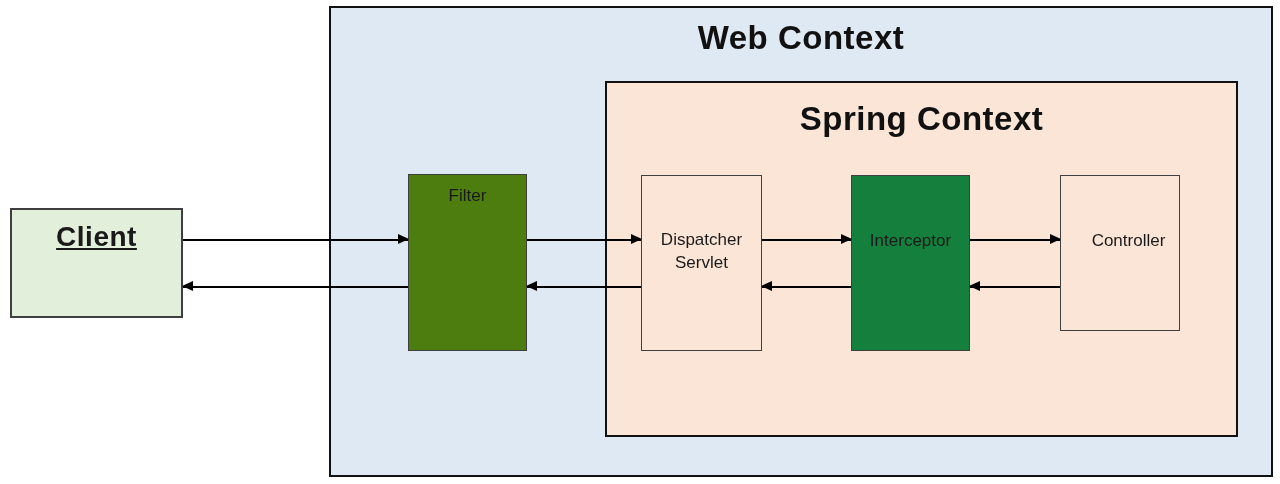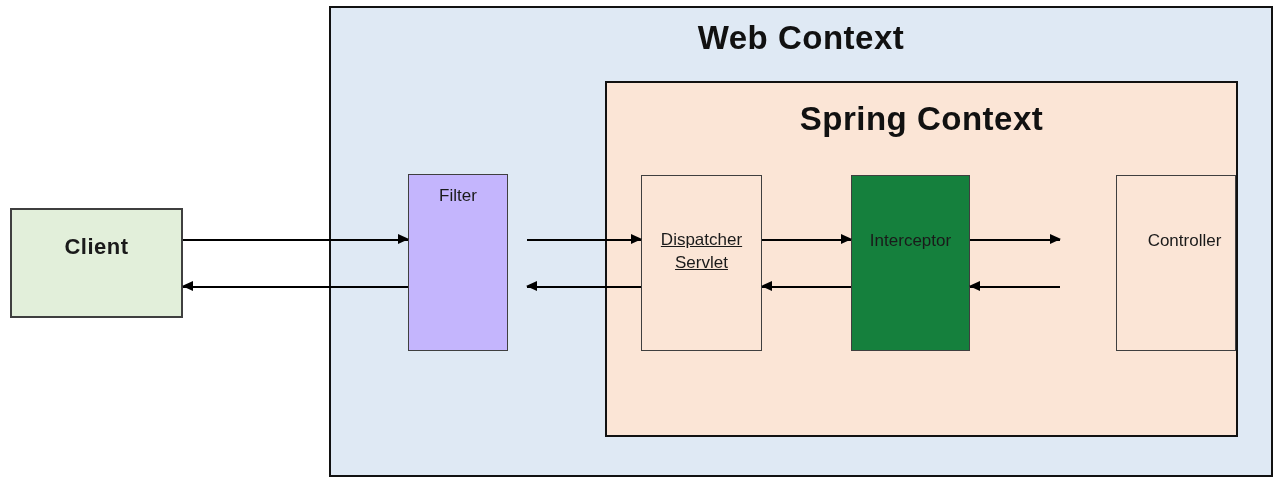--- a/index.html
+++ b/index.html
@@ -33,28 +33,28 @@
     font-size: 17px;
     line-height: 23px;
     color: #1a1a1a;
   }
   #web-context { left: 329px; top: 6px; width: 944px; height: 471px; background: #dfe9f4; }
   #web-context .container-title { padding-top: 11px; }
   #spring-context { left: 605px; top: 81px; width: 633px; height: 356px; background: #fbe5d6; }
   #spring-context .container-title { padding-top: 17px; }
 
   #client { left: 10px; top: 208px; width: 173px; height: 110px; background: #e2efda; }
-  #client .node-label { font-size: 22px; font-weight: bold; line-height: 32px; padding-top: 21px; letter-spacing: 0.5px; }
-  #filter { left: 408px; top: 174px; width: 100px; height: 177px; background: #c4b5fd; border-width: 1.5px; }
+  #client .node-label { font-size: 28px; font-weight: bold; line-height: 32px; padding-top: 11px; letter-spacing: 0.5px; text-decoration: underline; }
+  #filter { left: 408px; top: 174px; width: 119px; height: 177px; background: #4d7c0f; border-width: 1.5px; }
   #filter .node-label { padding-top: 9px; }
   #dispatcher-servlet { left: 641px; top: 175px; width: 121px; height: 176px; background: #fbe5d6; border-width: 1.5px; }
-  #dispatcher-servlet .node-label { padding-top: 52px; text-decoration: underline; }
+  #dispatcher-servlet .node-label { padding-top: 52px; }
   #interceptor { left: 851px; top: 175px; width: 119px; height: 176px; background: #15803d; border-width: 1.5px; }
   #interceptor .node-label { padding-top: 53px; }
-  #controller { left: 1116px; top: 175px; width: 120px; height: 176px; background: #fbe5d6; border-width: 1.5px; padding-left: 17px; }
+  #controller { left: 1060px; top: 175px; width: 120px; height: 156px; background: #fbe5d6; border-width: 1.5px; padding-left: 17px; }
   #controller .node-label { padding-top: 53px; }
 
   .arrow { position: absolute; height: 0; border-top: 2.5px solid #000000; }
   .arrow::after {
     content: "";
     position: absolute;
     top: -7px;
     width: 0; height: 0;
     border-top: 5.5px solid transparent;
     border-bottom: 5.5px solid transparent;

